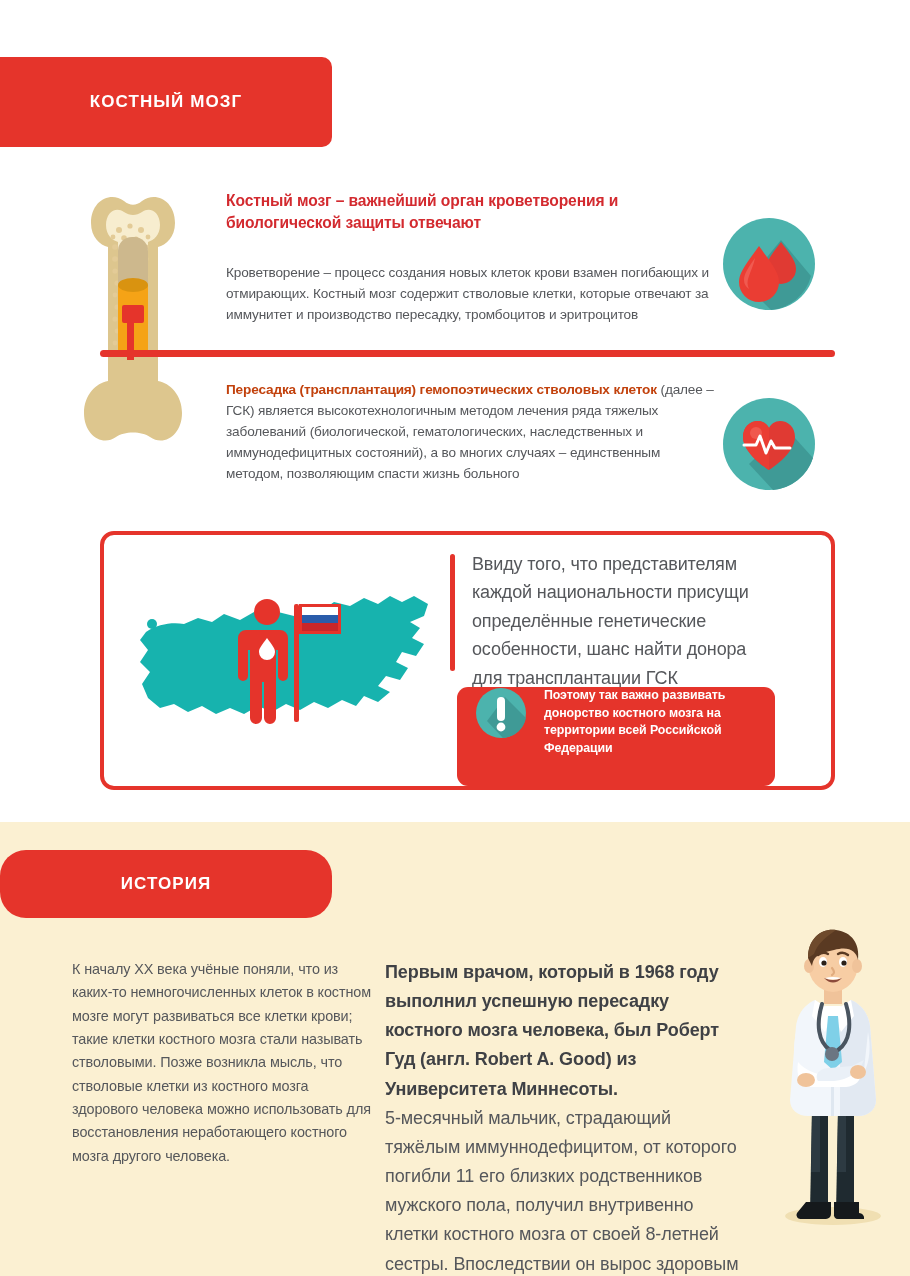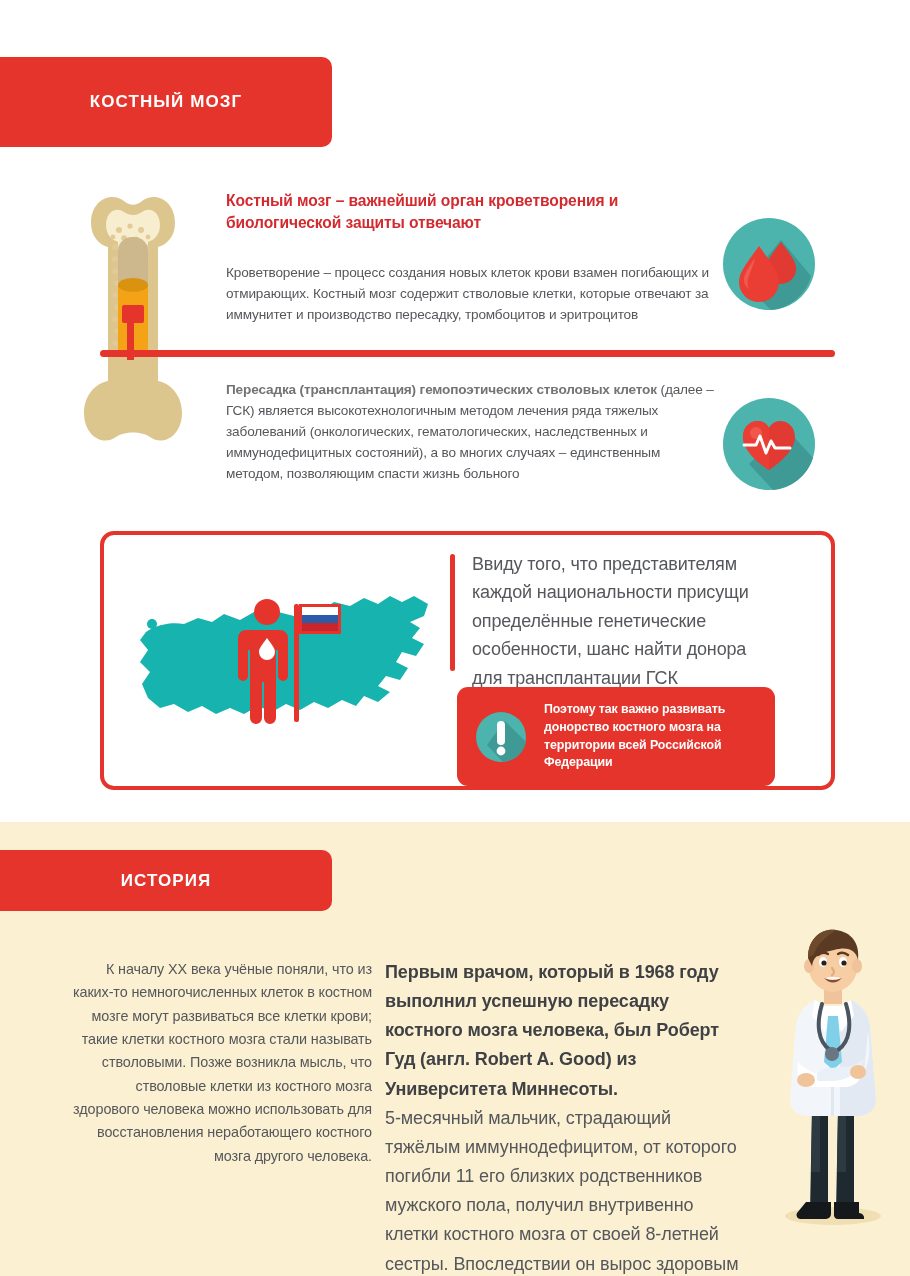--- a/index.html
+++ b/index.html
@@ -22,39 +22,39 @@
     position: absolute;
     background: #e5342b;
     border-radius: 0 10px 10px 0;
     display: flex; align-items: center; justify-content: center;
     color: #ffffff;
     font-weight: bold;
     letter-spacing: 1.1px;
     font-size: 17px;
   }
   #tab-bone   { left: 0; top: 57px;  width: 332px; height: 90px; }
-  #tab-hist   { left: 0; top: 850px; width: 332px; height: 61px; }
+  #tab-hist   { left: 0; top: 850px; width: 332px; height: 68px; border-radius: 26px; }
 
   
   .h-red {
     position: absolute;
     color: #d32a2f;
     font-weight: bold;
     font-size: 15.6px;
     line-height: 1.42;
     letter-spacing: -0.1px;
   }
   .p-body {
     position: absolute;
     color: #55575b;
     font-size: 13.6px;
     line-height: 1.55;
     letter-spacing: -0.15px;
   }
-  .p-body b { color: #737373; font-weight: bold; }
+  .p-body b { color: #c2410c; font-weight: bold; }
 
   
   #rule {
     position: absolute; left: 100px; top: 350px; width: 735px; height: 7px;
     background: #e5342b; border-radius: 4px;
   }
 
   
   #donor-box {
     position: absolute; left: 100px; top: 531px; width: 735px; height: 259px;
@@ -71,32 +71,32 @@
   }
   #quote-text {
     margin-left: 22px;
     color: #55575b; font-size: 18px; line-height: 1.58; letter-spacing: -0.15px;
   }
 
   
   #callout {
     position: absolute; left: 457px; top: 687px; width: 318px; height: 99px;
     background: #e5342b; border-radius: 11px;
-    display: flex; align-items: center;
+    display: flex; 
   }
   #callout-icon { margin-left: 18px; flex: 0 0 auto; }
   #callout-text {
     margin-left: 17px; color: #ffffff; font-weight: bold;
     font-size: 12.4px; line-height: 1.42; letter-spacing: -0.1px;
   }
 
   
   #hist-left {
     position: absolute; left: 72px; top: 958px; width: 300px;
-    color: #55575b; font-size: 14.4px; line-height: 1.62; letter-spacing: -0.1px; text-align: right;
+    color: #55575b; font-size: 14.4px; line-height: 1.62; letter-spacing: -0.1px;
   }
   #hist-right {
     position: absolute; left: 385px; top: 958px; width: 360px;
     color: #55575b; font-size: 18px; line-height: 1.62; letter-spacing: -0.1px;
   }
   #hist-right .lead { color: #3f4145; font-weight: bold; display: block; }
 
   
   .flat-icon { position: absolute; }
   #icon-blood { left: 723px; top: 218px; }
@@ -175,21 +175,21 @@
   <svg class="flat-icon" id="icon-blood" width="92" height="92" viewBox="0 0 92 92">
     <circle cx="46" cy="46" r="46" fill="#4cb3ad"></circle>
     <path d="M58,22 L88,58 A46,46 0 0 1 48,92 L22,66 Z" fill="#3f9a96"></path>
     <path d="M58,24 c-9,12 -15,19 -15,27 a15,15 0 0 0 30,0 c0,-8 -6,-15 -15,-27 z" fill="#e03a33"></path>
     <path d="M36,28 c-12,17 -20,26 -20,36 a20,20 0 0 0 40,0 c0,-10 -8,-19 -20,-36 z" fill="#ea3d33"></path>
     <path d="M32,40 c-7,10 -11,16 -11,22 a11,11 0 0 0 5,9 c-2,-4 -2,-8 0,-13 c2,-6 5,-12 6,-18 z" fill="#f05a50"></path>
   </svg>
 
   <div id="rule"></div>
 
-  <div class="p-body" style="left:226px; top:379px; width:492px;"><b>Пересадка (трансплантация) гемопоэтических стволовых клеток</b><span> (далее – ГСК) является высокотехнологичным методом лечения ряда тяжелых заболеваний (онкологических, гематологических, наследственных и иммунодефицитных состояний), а во многих случаях – единственным методом, позволяющим спасти жизнь больного</span></div>
+  <div class="p-body" style="left:226px; top:379px; width:492px;"><b>Пересадка (трансплантация) гемопоэтических стволовых клеток</b><span> (далее – ГСК) является высокотехнологичным методом лечения ряда тяжелых заболеваний (биологической, гематологических, наследственных и иммунодефицитных состояний), а во многих случаях – единственным методом, позволяющим спасти жизнь больного</span></div>
 
   <svg class="flat-icon" id="icon-heart" width="92" height="92" viewBox="0 0 92 92">
     <circle cx="46" cy="46" r="46" fill="#4cb3ad"></circle>
     <path d="M63,30 L90,60 A46,46 0 0 1 50,92 L26,66 Z" fill="#3f9a96"></path>
     <path d="M46,72 C46,72 20,56 20,39 C20,29 27,23 35,23 C40,23 44,26 46,30
              C48,26 52,23 57,23 C65,23 72,29 72,39 C72,56 46,72 46,72 Z" fill="#e03a33"></path>
     <path d="M46,72 C46,72 20,56 20,39 C20,29 27,23 35,23 C40,23 44,26 46,30
              L46,72 Z" fill="#ea3d33"></path>
     <circle cx="33" cy="35" r="6" fill="#f0584d"></circle>
     <path d="M21,47 h12 l4,-9 l6,17 l5,-12 l4,7 h15" fill="none" stroke="#ffffff" stroke-width="3" stroke-linecap="round" stroke-linejoin="round"></path>

